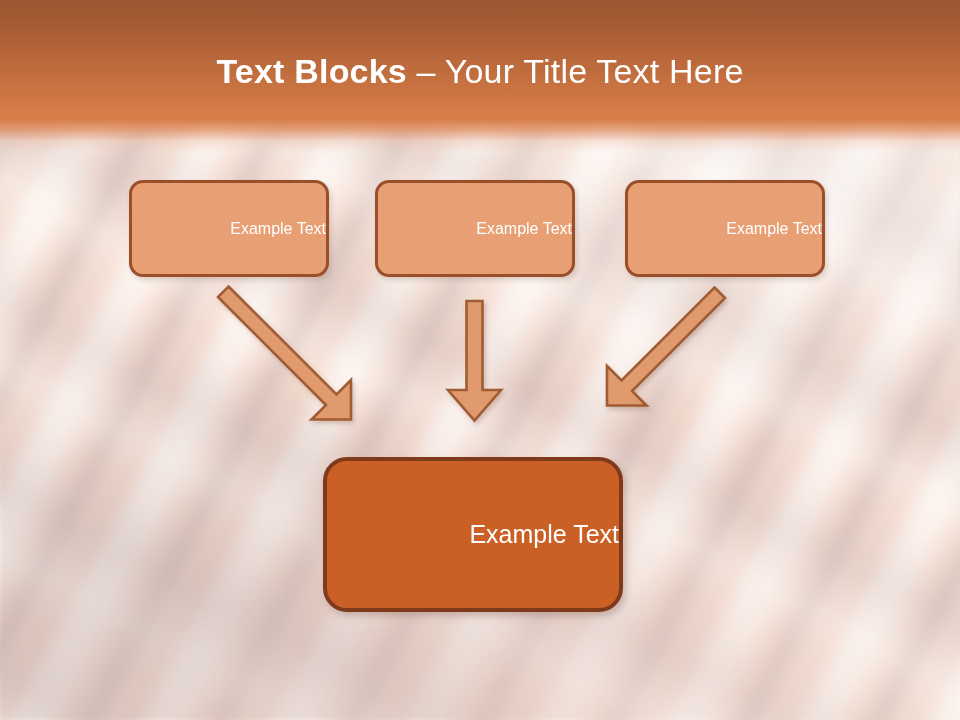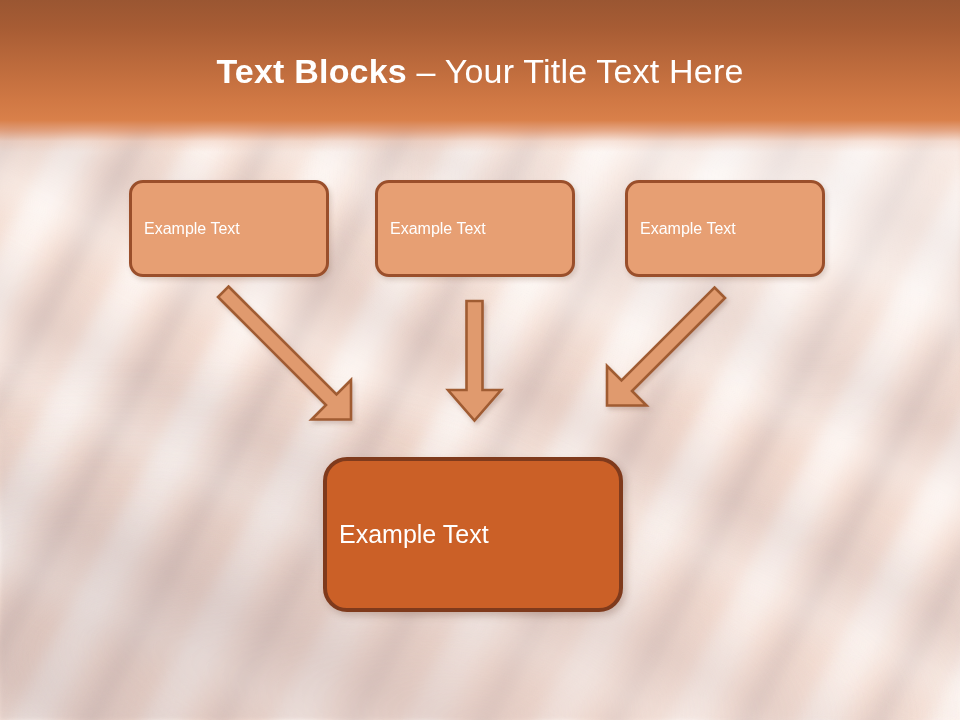--- a/index.html
+++ b/index.html
@@ -104,21 +104,21 @@
   }
   .title .strong { font-weight: bold; }
   .title .light  { font-weight: normal; }
 
   
   .node {
     position: absolute;
     box-sizing: border-box;
     display: flex;
     align-items: center;
-    justify-content: flex-start;
+    justify-content: flex-end;
     color: #FFFFFF;
     text-align: center;
     padding-left: 12px;
   }
   .node-top {
     width: 200px;
     height: 97px;
     top: 180px;
     background: #E79F73;
     border: 3px solid #9A4F2B;

